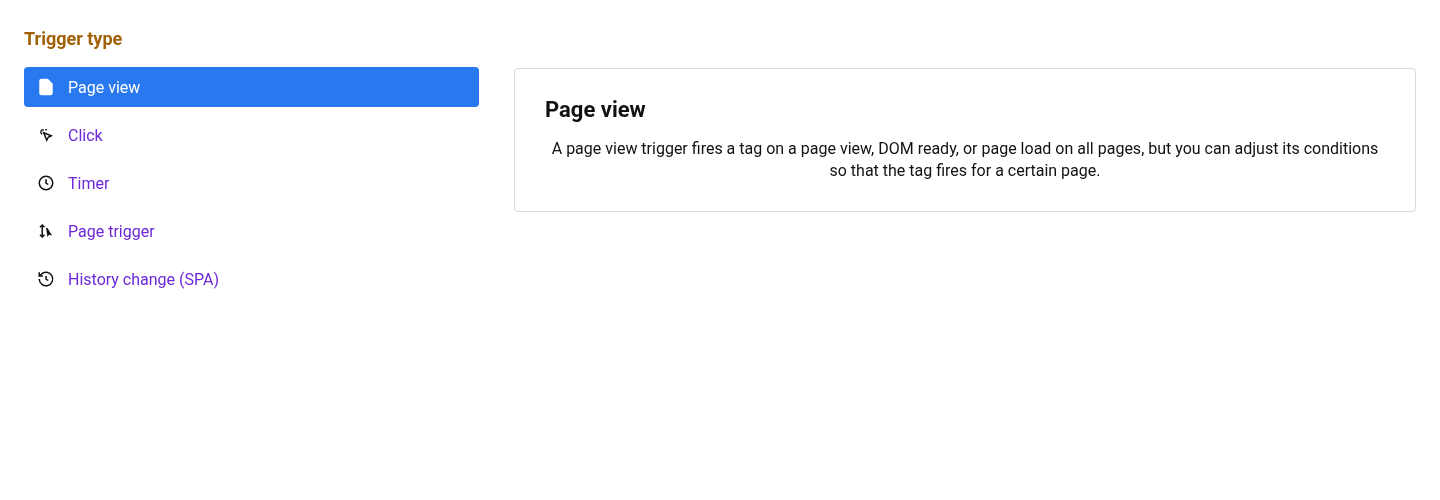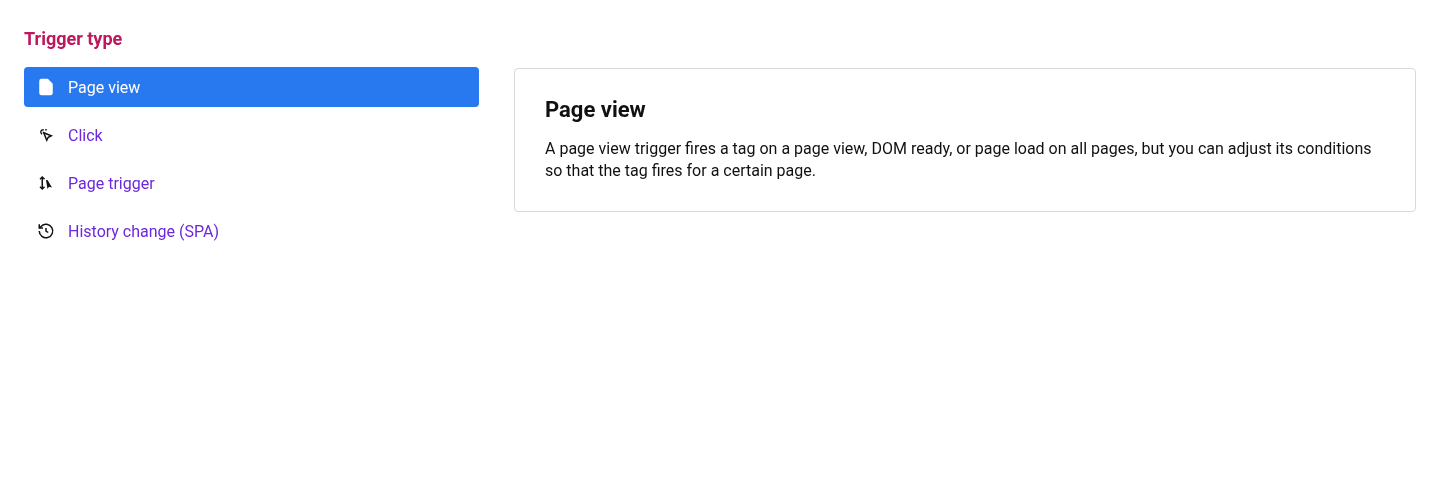--- a/index.html
+++ b/index.html
@@ -16,21 +16,21 @@
       display: flex;
       padding: 28px 24px;
     }
     .left-col {
       width: 480px;
       flex-shrink: 0;
     }
     .section-heading {
       font-size: 18px;
       font-weight: 700;
-      color: #be185d;
+      color: #a16207;
       margin-bottom: 18px;
     }
     .trigger-list {
       display: flex;
       flex-direction: column;
       width: 455px;
     }
     .trigger-item {
       display: flex;
       align-items: center;
@@ -77,20 +77,21 @@
     .detail-title {
       font-size: 22px;
       font-weight: 700;
       color: #111;
       margin-bottom: 16px;
     }
     .detail-desc {
       font-size: 16px;
       line-height: 1.35;
       color: #111;
+      text-align: center;
     }
   </style>
 </head>
 <body>
 
 <div class="left-col">
   <h2 class="section-heading">Trigger type</h2>
 
   <div class="trigger-list">
 
@@ -111,20 +112,29 @@
         <svg viewBox="0 0 24 24" fill="none" stroke="#111" stroke-width="2">
           <path d="M8 4v2M4 8h2M5.2 5.2l1.4 1.4M12 4v2M5.2 10.8l1.4-1.4"></path>
           <path d="M9 9l10 4-4 2-2 4-4-10z" fill="none"></path>
         </svg>
       </span>
       <span>Click</span>
     </div>
 
 
 
+    <div class="trigger-item">
+      <span class="icon-wrap">
+        <svg viewBox="0 0 24 24" fill="none" stroke="#111" stroke-width="2">
+          <circle cx="12" cy="12" r="9"></circle>
+          <path d="M12 7v5l3 2"></path>
+        </svg>
+      </span>
+      <span>Timer</span>
+    </div>
 
 
     <div class="trigger-item">
       <span class="icon-wrap">
         <svg viewBox="0 0 24 24" fill="none" stroke="#111" stroke-width="2">
           <path d="M7 4v16"></path>
           <path d="M4 7l3-3 3 3"></path>
           <path d="M4 17l3 3 3-3"></path>
           <path d="M14 8l6 10-4-1-2 3-2-12z" fill="#111" stroke="none"></path>
         </svg>

